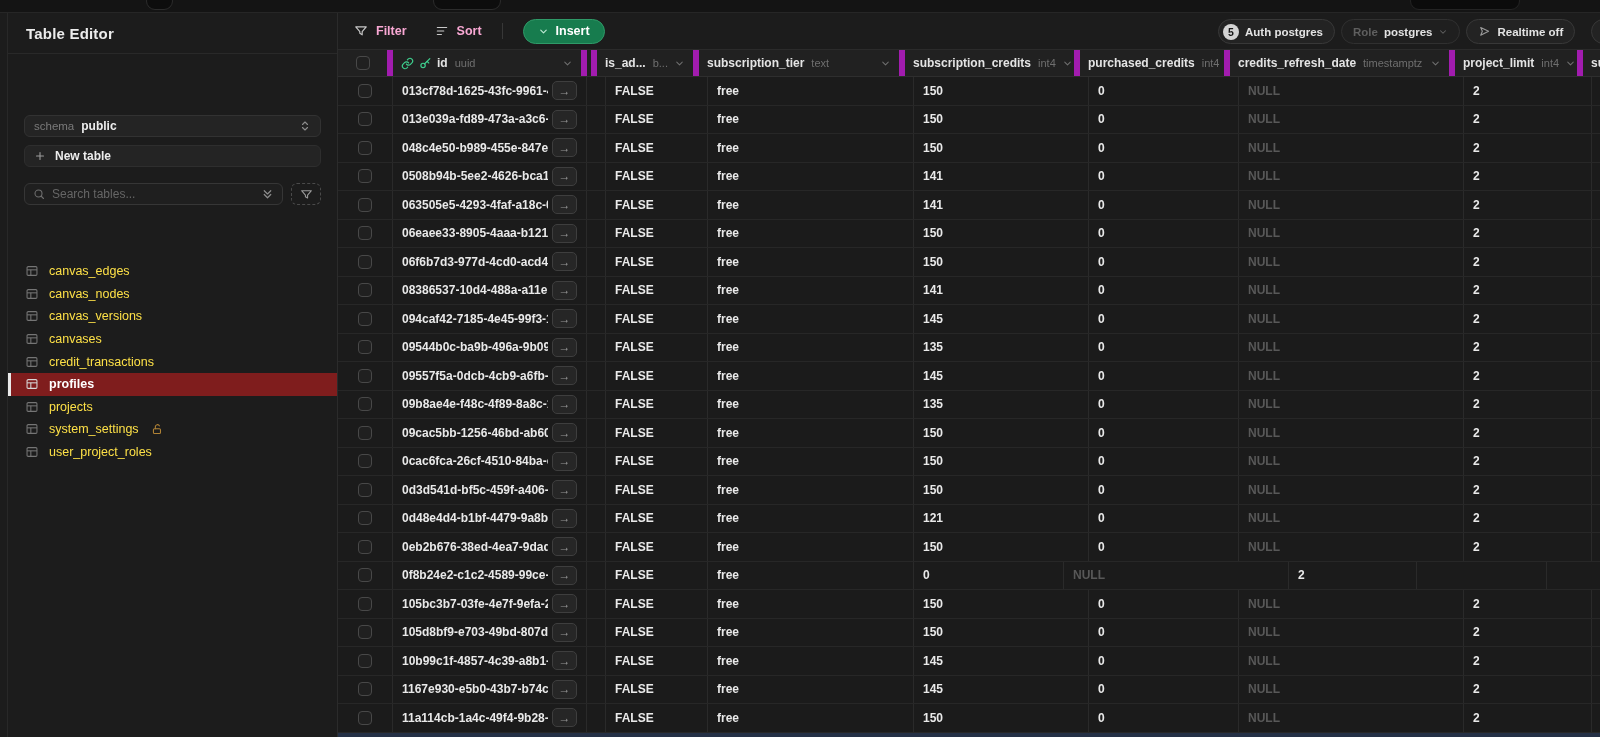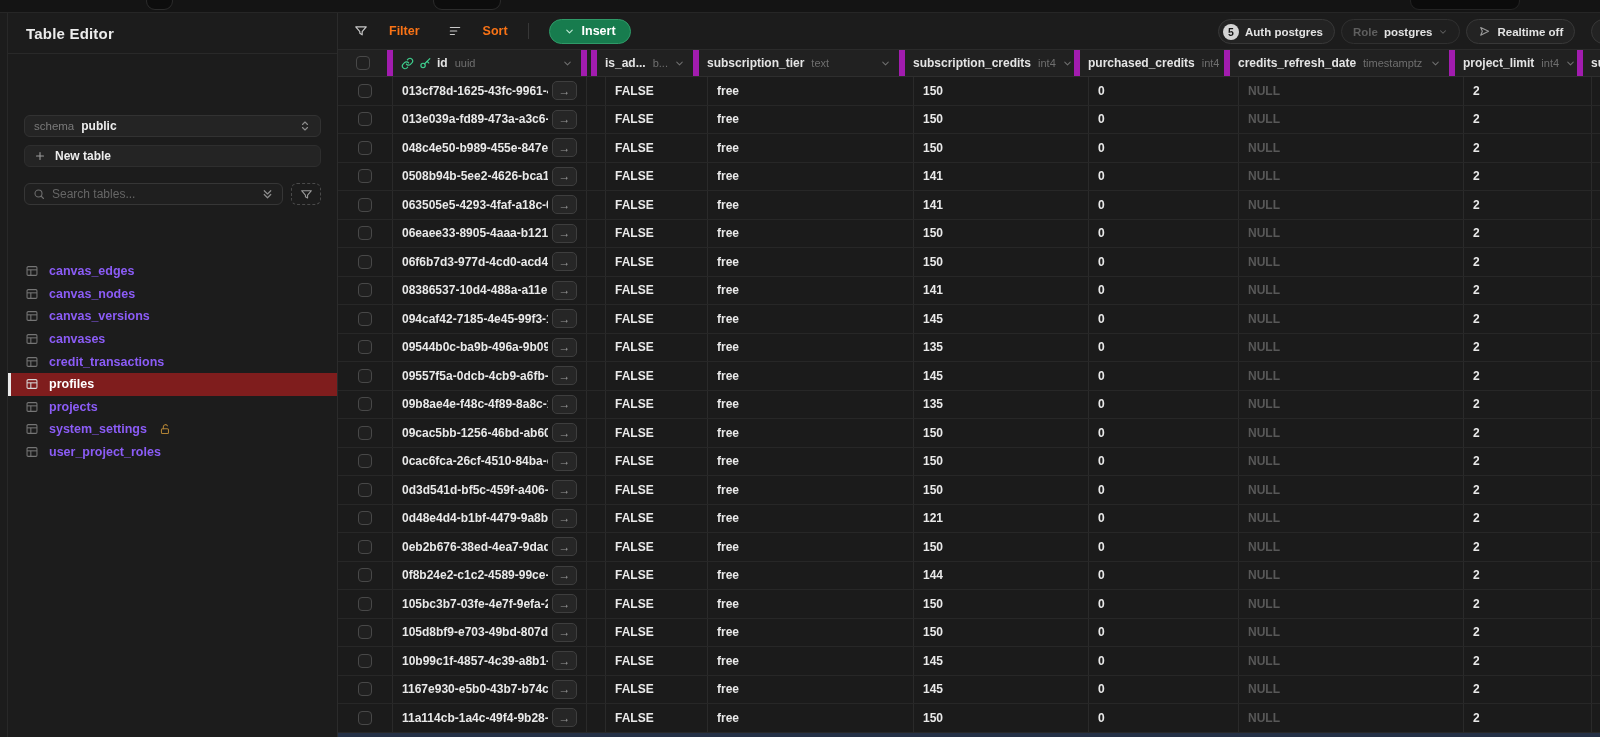--- a/index.html
+++ b/index.html
@@ -39,33 +39,33 @@
   .sb-search input { flex:1; background:transparent; border:none; outline:none; color:#c9c9c9;
     font-size:12px; font-family:"Liberation Sans",sans-serif; }
   .sb-search input::placeholder { color:#666; }
   .sb-search .mag { color:#6d6d6d; display:flex; }
   .sb-search .dbl { color:#8d8d8d; display:flex; }
   .sb-filter-btn { width:30px; height:22px; border:1px dashed #4a4a4a; border-radius:6px; background:transparent;
     display:flex; align-items:center; justify-content:center; color:#9b9b9b; cursor:pointer; }
 
   .table-list { margin-top:11px; display:flex; flex-direction:column; }
   .table-item { height:22.6px; display:flex; align-items:center; padding-left:17px; gap:10px;
-    color:#8b5cf6; font-size:12.5px; font-weight:700; position:relative; cursor:pointer; }
+    color:#fde047; font-size:12.5px; font-weight:400; position:relative; cursor:pointer; }
   .table-item .t-ico { color:#757575; display:flex; flex:none; }
   .table-item.selected { background:#7f1d1d; color:#fff; font-weight:700; }
   .table-item.selected .t-ico { color:#d8d8d8; }
   .table-item.selected::before { content:""; position:absolute; left:0; top:0; bottom:0; width:3px; background:#e9e9e9; }
   .table-item .lock { color:#b08235; display:flex; margin-left:2px; }
 
   
   .main { flex:1; display:flex; flex-direction:column; overflow:hidden; background:#171717; position:relative; }
 
   .toolbar { height:37px; flex:none; background:#1c1c1c; border-bottom:1px solid #2b2b2b;
     display:flex; align-items:center; padding-left:16px; position:relative; }
-  .tb-btn { display:flex; align-items:center; gap:21px; color:#f97316; font-size:12.5px; font-weight:600;
+  .tb-btn { display:flex; align-items:center; gap:8px; color:#f9a8d4; font-size:12.5px; font-weight:600;
     background:none; border:none; cursor:pointer; font-family:"Liberation Sans",sans-serif; }
   .tb-btn .ti { color:#c9c9c9; display:flex; }
   .tb-sort { margin-left:28px; }
   .tb-div { width:1px; height:16px; background:#373737; margin:0 20px; }
   .insert-btn { height:25px; border-radius:13px; background:#177c4e; border:1px solid #2f9a68;
     display:flex; align-items:center; gap:7px; padding:0 14px; color:#fff; font-size:12.5px; font-weight:700;
     cursor:pointer; font-family:"Liberation Sans",sans-serif; }
   .insert-btn .chev { color:#bfe9d4; display:flex; }
 
   .tb-right { position:absolute; left:880px; top:0; height:37px; display:flex; align-items:center; gap:6px; }
@@ -1047,23 +1047,20 @@
     </div>
     <div class="cell col-frag">
       <span class="cell-text">o(</span>
     </div>
     <div class="cell col-admin">
       <span class="cell-text bold">FALSE</span>
     </div>
     <div class="cell col-tier">
       <span class="cell-text">free</span>
     </div>
-    <div class="cell col-credits">
-      <span class="cell-text bold">144</span>
-    </div>
     <div class="cell col-purch">
       <span class="cell-text bold">0</span>
     </div>
     <div class="cell col-refresh">
       <span class="cell-text null">NULL</span>
     </div>
     <div class="cell col-limit">
       <span class="cell-text bold">2</span>
     </div>
     <div class="cell col-last">

